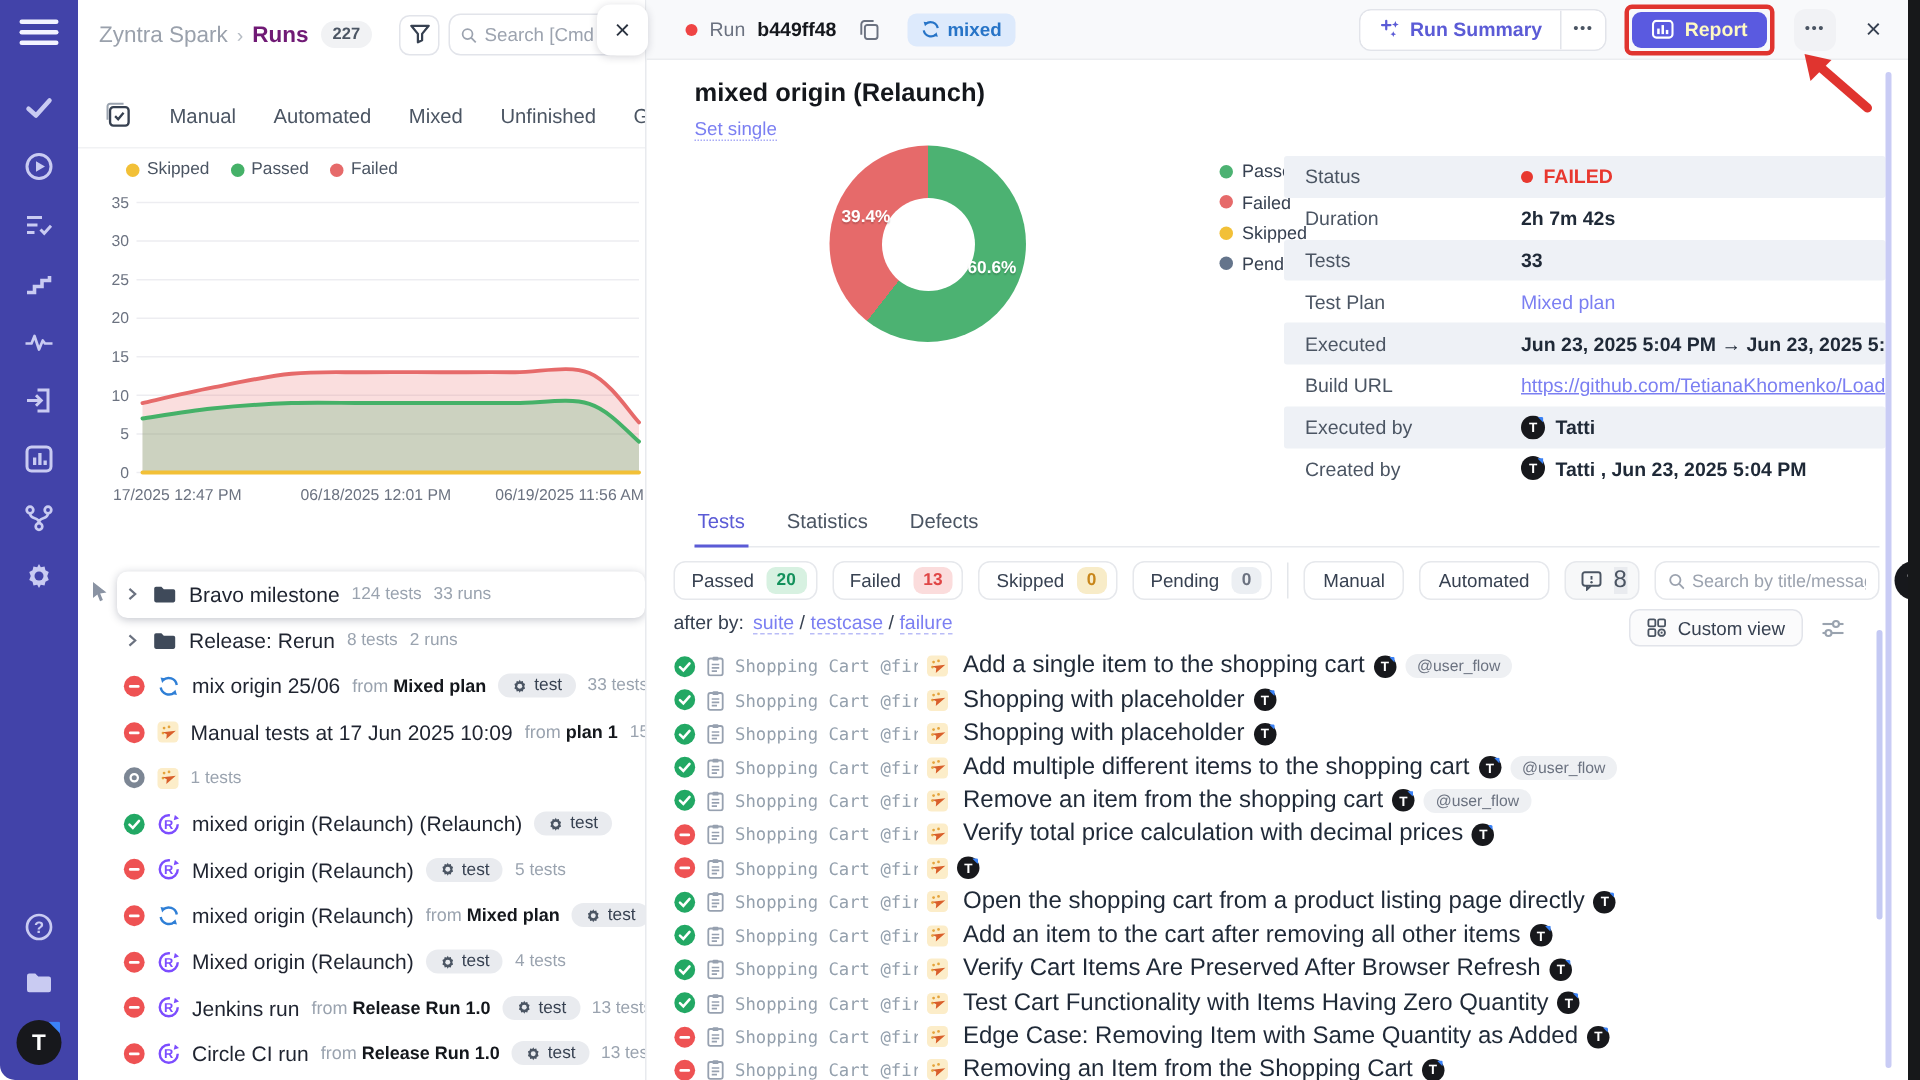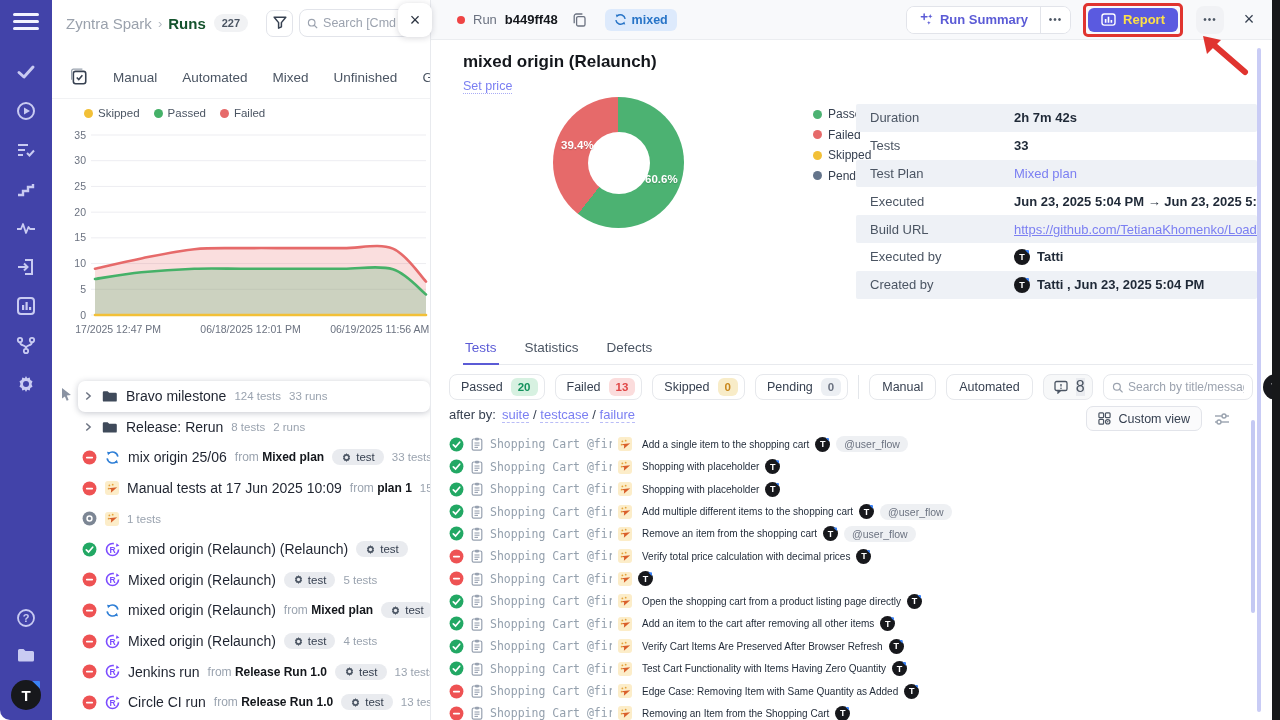--- a/index.html
+++ b/index.html
@@ -24,21 +24,21 @@
   .avatar.lg { width:30px; height:30px; font-size:15px; }
   .avatar.md { width:26px; height:26px; font-size:13px; }
   .avatar.sm { width:16px; height:16px; font-size:9px; }
   .avatar.xs { width:15px; height:15px; font-size:9px; }
 
   
   .left-panel { position:absolute; left:52px; top:0; width:378px; height:720px; background:#fff; }
   .lp-header { position:absolute; left:14px; top:8px; height:30px; display:flex; align-items:center; gap:6px; }
   .crumb-app { color:#9aa1ac; font-size:15px; cursor:pointer; }
   .crumb-sep { color:#b6bcc4; font-size:13px; }
-  .crumb-cur { color:#14532d; font-size:15px; font-weight:bold; }
+  .crumb-cur { color:#701a75; font-size:15px; font-weight:bold; }
   .crumb-count { background:#f1f2f4; color:#4b5563; font-size:11px; font-weight:bold; border-radius:9px; padding:3px 8px; margin-left:2px; }
   .funnel-btn { margin-left:12px; width:27px; height:27px; border:1px solid #e2e4ea; border-radius:7px; background:#fff;
                 display:flex; align-items:center; justify-content:center; cursor:pointer; }
   .lp-search { width:118px; height:28px; border:1px solid #e2e4ea; border-radius:8px; background:#fff;
                display:flex; align-items:center; padding:0 7px; gap:5px; }
   .lp-search input { border:0; outline:0; width:100%; font-size:12.5px; color:#374151; font-family:"Liberation Sans",sans-serif; }
   .lp-search input::placeholder { color:#9ca3af; }
   .lp-close { position:absolute; left:346px; top:3px; width:34px; height:34px; background:#fff; border:0; border-radius:9px;
               box-shadow:0 1px 6px rgba(25,30,50,.18); font-size:18px; color:#2b3340; cursor:pointer; z-index:5; }
   .lp-tabs { position:absolute; left:18px; top:68px; display:flex; align-items:center; gap:25px; }
@@ -74,21 +74,21 @@
   .tb-copy { margin-left:6px; cursor:pointer; display:flex; }
   .badge-mixed { margin-left:10px; display:inline-flex; align-items:center; gap:5px; background:#ddeafc; color:#2774c7;
                  font-size:12.5px; font-weight:bold; border-radius:6px; padding:4px 9px; cursor:pointer; }
   .tb-right { margin-left:auto; display:flex; align-items:center; gap:8px; }
   .summary-group { display:flex; align-items:stretch; border:1px solid #e2e4ea; border-radius:8px; background:#fff; height:28px; overflow:hidden; }
   .btn-summary { display:flex; align-items:center; gap:6px; padding:0 12px; font-size:13px; font-weight:bold; color:#5b5bd6;
                  background:#fff; border:0; cursor:pointer; }
   .btn-group-more { width:30px; border:0; border-left:1px solid #e2e4ea; background:#fff; color:#4b5563; cursor:pointer;
                     font-size:10px; letter-spacing:1px; }
   .report-annotation { border:3px solid #e0342f; border-radius:5px; padding:2px; margin-left:4px; }
-  .btn-report { display:flex; align-items:center; gap:7px; height:24px; padding:0 13px; background:#5a5ae0; color:#fde047;
+  .btn-report { display:flex; align-items:center; gap:7px; height:24px; padding:0 13px; background:#5a5ae0; color:#fef9c3;
                 font-size:13px; font-weight:bold; border:0; border-radius:6px; cursor:pointer; }
   .btn-more { width:28px; height:28px; background:#f1f2f5; border:0; border-radius:8px; color:#4b5563; cursor:pointer;
               font-size:10px; letter-spacing:1px; margin-left:5px; }
   .btn-close { width:26px; height:26px; background:transparent; border:0; font-size:18px; color:#374151; cursor:pointer; margin-left:4px; }
   .annotation-arrow { position:absolute; left:768px; top:36px; width:54px; height:40px; z-index:9; pointer-events:none; }
 
   .rp-title { position:absolute; left:32px; top:52px; font-size:17px; font-weight:bold; color:#14171c; }
   .rp-setlabels { position:absolute; left:32px; top:79px; font-size:12.5px; color:#7b7ff2; border-bottom:1px dotted #a9acf5;
                   cursor:pointer; }
   .donut-box { position:absolute; left:122px; top:97px; width:131px; height:131px; border-radius:50%; }
@@ -138,21 +138,21 @@
   .rp-sortrow { position:absolute; left:18px; top:407px; display:flex; align-items:center; gap:6px; font-size:13px; color:#374151; }
   .sort-link { color:#7b7ff2; border-bottom:1px dashed #b9bcf7; cursor:pointer; }
   .rp-customview { position:absolute; right:46px; top:406px; display:flex; align-items:center; gap:12px;padding-left:32px; }
   .btn-customview { display:flex; align-items:center; gap:7px; height:25px; padding:0 11px; background:#fbfbfc;
                     border:1px solid #e2e4ea; border-radius:7px; font-size:12.5px; color:#374151; cursor:pointer; }
 
   .rp-tests { position:absolute; left:18px; top:433px; width:806px; height:287px; overflow:hidden; }
   .test-row { height:22.45px; display:flex; align-items:center; gap:6px; cursor:pointer; }
   .test-row .suite { width:122px; flex:none; font-family:"DejaVu Sans Mono", monospace; font-size:11.5px; color:#94a0ad;
                      white-space:nowrap; overflow:hidden; }
-  .test-row .title { font-size:10px; font-weight:500; color:#1f2937; white-space:nowrap; margin-left:4px; }
+  .test-row .title { font-size:16px; font-weight:500; color:#1f2937; white-space:nowrap; margin-left:4px; }
   .test-row .tag { background:#eef0f3; border-radius:9px; padding:2px 8px; font-size:10.5px; color:#6b7280; }
   .clip-ic { width:14px; height:14px; flex:none; }
 
   .scroll-outer { position:absolute; left:1257px; top:48px; width:4px; height:664px; background:#c9ccf5; border-radius:2px; }
   .scroll-inner { position:absolute; left:1251px; top:420px; width:4px; height:193px; background:#c4c9f3; border-radius:2px; }
 
   svg text { font-family:"Liberation Sans", sans-serif; }
 </style>
 </head>
 <body>
@@ -559,34 +559,38 @@
         <button class="btn-close">×</button>
       </div>
     </div>
 
     <svg class="annotation-arrow" viewBox="0 0 54 40">
       <line x1="46" y1="36" x2="16" y2="10" stroke="#e0342f" stroke-width="6" stroke-linecap="round"></line>
       <polygon points="4,0 22,4 8,18" fill="#e0342f"></polygon>
     </svg>
 
     <h1 class="rp-title">mixed origin (Relaunch)</h1>
-    <span class="rp-setlabels">Set price</span>
+    <span class="rp-setlabels">Set single</span>
 
     <div class="donut-box" style="background: conic-gradient(rgb(76, 178, 114) 0%, rgb(76, 178, 114) 60.6%, rgb(230, 106, 106) 60.6%, rgb(230, 106, 106) 100%);">
       <span class="donut-label left">39.4%</span>
       <span class="donut-label right">60.6%</span>
     </div>
     <div class="donut-legend">
         <span class="li"><span class="dot9" style="background:#4cb272"></span>Passed</span>
         <span class="li"><span class="dot9" style="background:#e66a6a"></span>Failed</span>
         <span class="li"><span class="dot9" style="background:#f2c037"></span>Skipped</span>
         <span class="li"><span class="dot9" style="background:#64748b"></span>Pending</span>
       </div>
 
     <div class="details">
+        <div class="detail-row">
+          <span class="lbl">Status</span>
+          <span class="val v-status"><span class="sdot"></span>FAILED</span>
+        </div>
         <div class="detail-row">
           <span class="lbl">Duration</span>
           <span class="val">2h 7m 42s</span>
         </div>
         <div class="detail-row">
           <span class="lbl">Tests</span>
           <span class="val">33</span>
         </div>
         <div class="detail-row">
           <span class="lbl">Test Plan</span>

